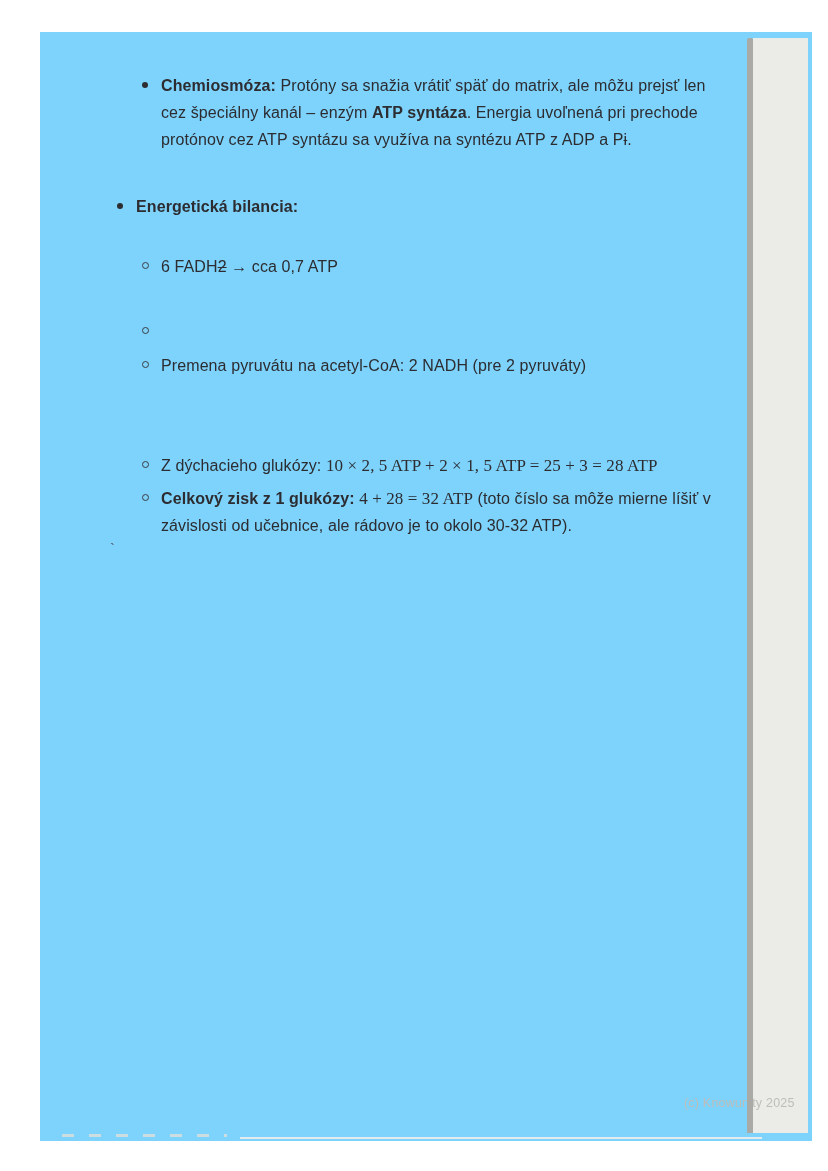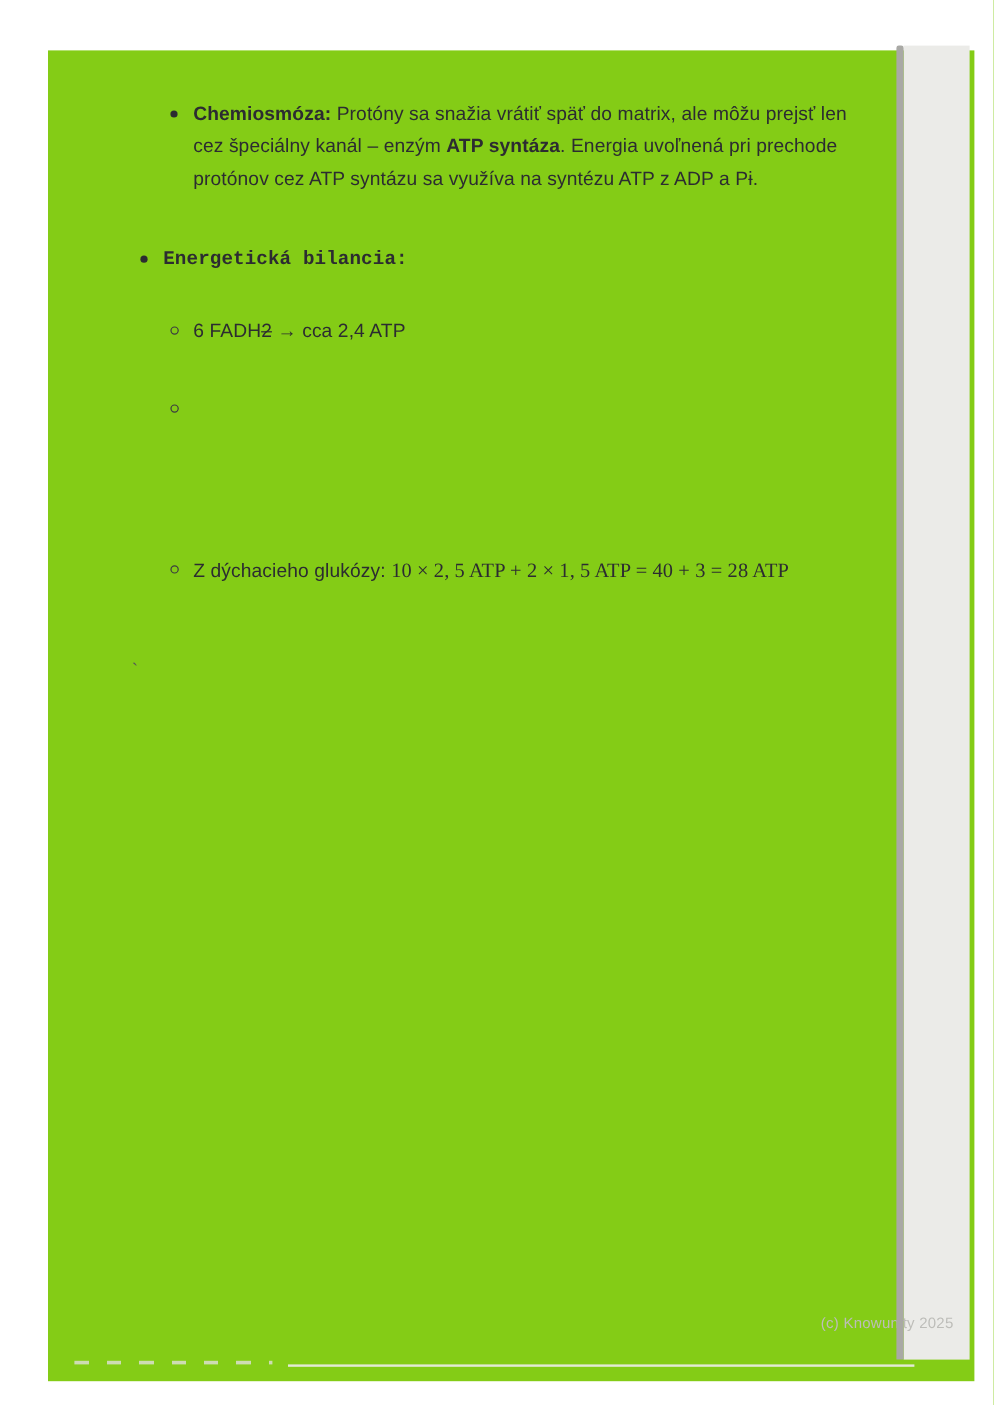--- a/index.html
+++ b/index.html
@@ -3,22 +3,22 @@
 <meta charset="utf-8">
 <style>
   html,body{margin:0;padding:0;}
   body{
     width:828px;height:1171px;position:relative;overflow:hidden;
     background:#ffffff;
     font-family:"Liberation Sans", sans-serif;
     color:#2c2c31;
   }
   .page{
-    position:absolute;left:40px;top:42px;width:772px;height:1109px;
-    background:#84cc16;
+    position:absolute;left:40px;top:32px;width:772px;height:1109px;
+    background:#7dd3fc;
   }
   
   .edge-band{
     position:absolute;left:753px;top:38px;width:55px;height:1095px;
     background:#ebebe8;z-index:2;
   }
   .edge-stripe{
     position:absolute;left:747px;top:38px;width:6px;height:1095px;
     background:#a9a9a5;border-radius:2px 2px 0 0;z-index:4;
   }
@@ -30,21 +30,21 @@
   }
   .edge-line{
     position:absolute;left:240px;top:1137px;width:522px;height:2px;z-index:1;
     background:#ededе8;background:#ededе8;background:#ededе8;background:#ededeb;
     opacity:.9;
   }
   .doc{position:absolute;left:0;top:0;width:772px;height:1109px;z-index:1;}
   .li{
     position:absolute;font-size:16px;line-height:27px;letter-spacing:.1px;
   }
-  .l1{left:96px;width:600px;font-family:Liberation Mono, monospace;}
+  .l1{left:96px;width:600px;}
   .l2{left:121px;width:558px;}
   .bullet{position:absolute;display:block;}
   .disc{
     left:-19px;top:10px;width:6px;height:6px;border-radius:50%;
     background:#2c2c31;
   }
   .ring{
     left:-19px;top:9px;width:5px;height:5px;border-radius:50%;
     border:1.6px solid #3b3b41;background:transparent;
   }
@@ -72,36 +72,44 @@
     </div>
 
     <div class="li l1" style="top:161px">
       <span class="bullet disc"></span>
       <span class="heading">Energetická bilancia:</span>
     </div>
 
 
     <div class="li l2" style="top:221px">
       <span class="bullet ring"></span>
-      <span>6 FADH</span><span class="strike">2</span><span> → cca 2,4 ATP</span>
+      <span>6 FADH</span><span class="strike">2</span><span> → cca 0,7 ATP</span>
     </div>
 
 
     <div class="li l2" style="top:286px">
       <span class="bullet ring"></span>
     </div>
 
+    <div class="li l2" style="top:320px">
+      <span class="bullet ring"></span>
+      <span>Premena pyruvátu na acetyl-CoA: 2 NADH (pre 2 pyruváty)</span>
+    </div>
 
 
 
     <div class="li l2" style="top:420px">
       <span class="bullet ring"></span>
-      <span>Z dýchacieho glukózy: </span><span class="math">10 × 2, 5 ATP + 2 × 1, 5 ATP = 40 + 3 = 28 ATP</span>
+      <span>Z dýchacieho glukózy: </span><span class="math">10 × 2, 5 ATP + 2 × 1, 5 ATP = 25 + 3 = 28 ATP</span>
     </div>
 
+    <div class="li l2" style="top:453px">
+      <span class="bullet ring"></span>
+      <span class="b">Celkový zisk z 1 glukózy: </span><span class="math">4 + 28 = 32 ATP</span><span> (toto číslo sa môže mierne líšiť v závislosti od učebnice, ale rádovo je to okolo 30-32 ATP).</span>
+    </div>
 
     <div class="stray">`</div>
   </div>
 </div>
 
 <div class="edge-band"></div>
 <div class="watermark">(c) Knowunity 2025</div>
 <div class="edge-stripe"></div>
 <div class="edge-dashes"></div>
 <div class="edge-line"></div>

